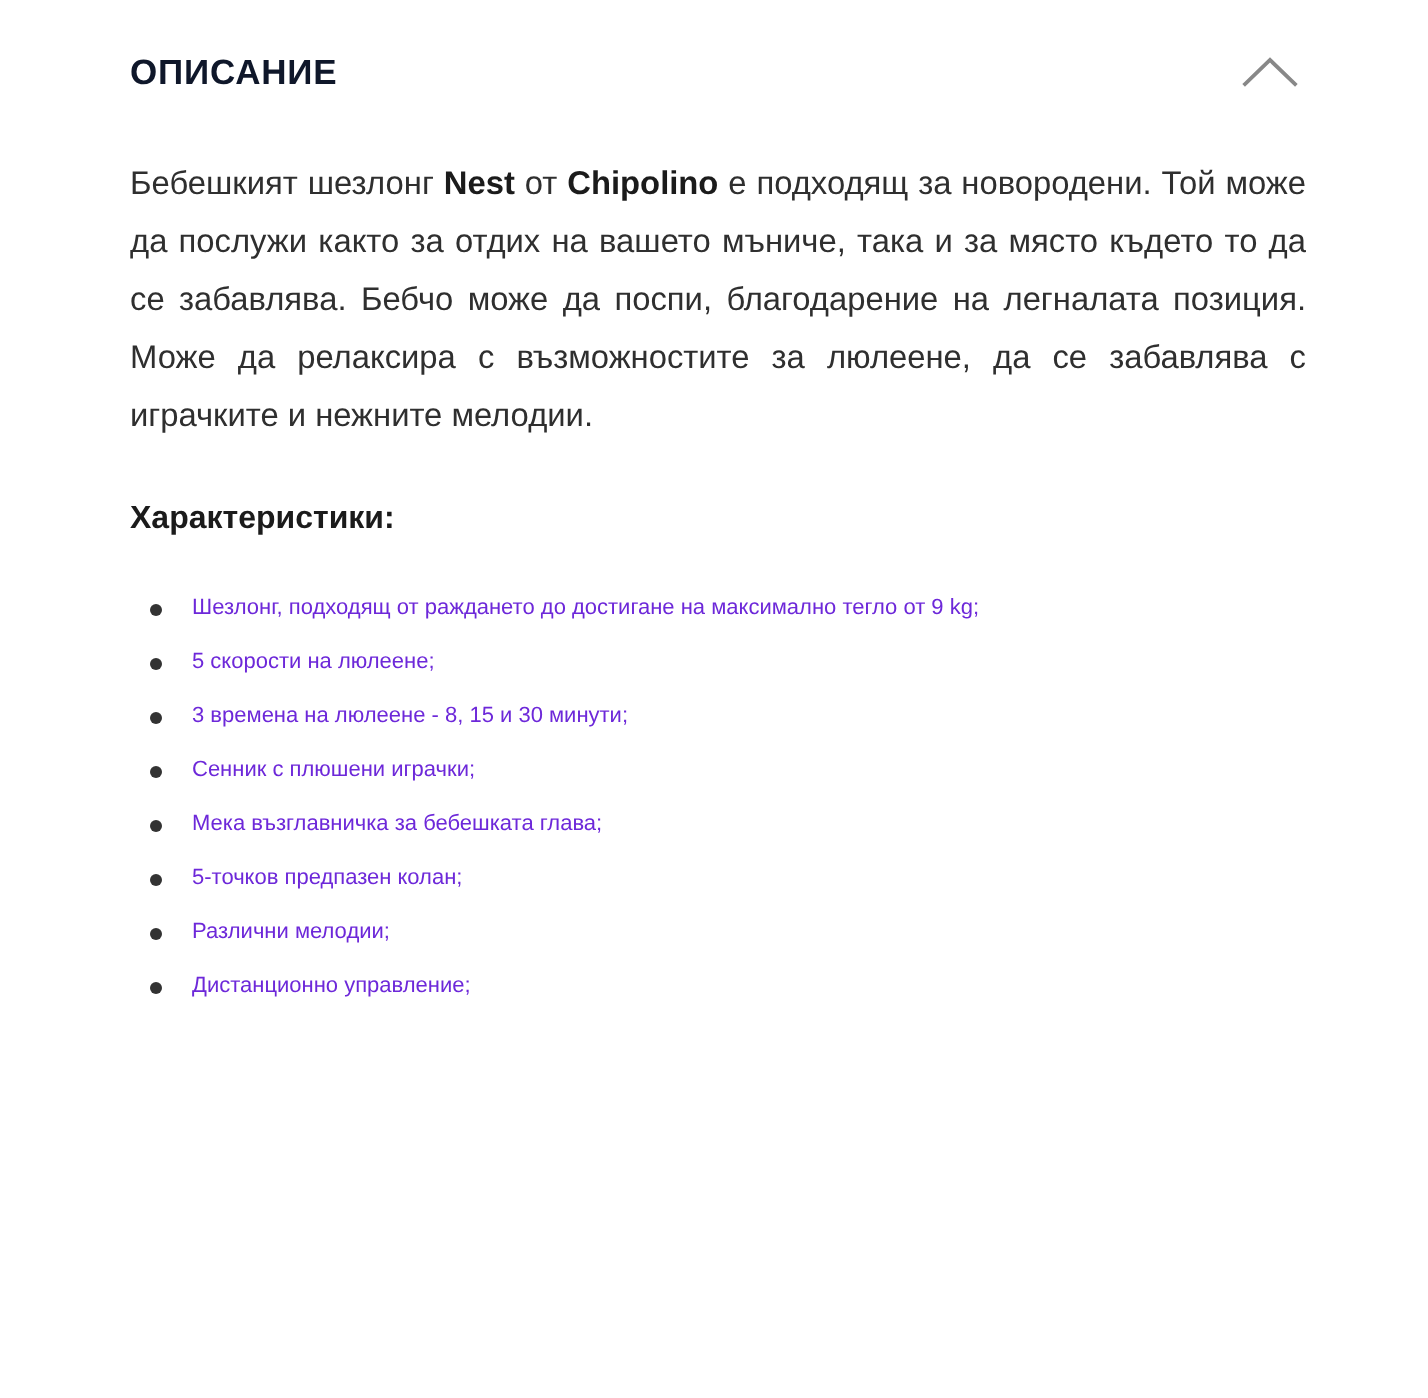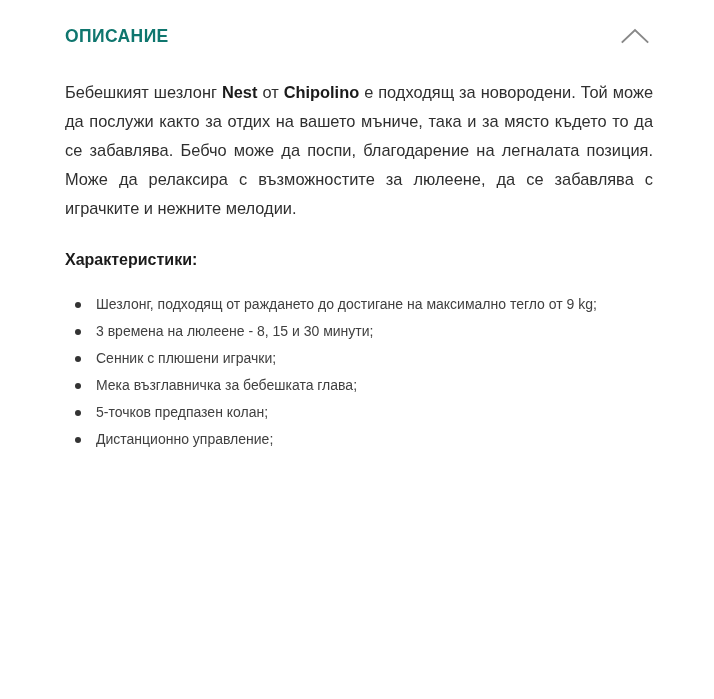--- a/index.html
+++ b/index.html
@@ -36,21 +36,21 @@
     align-items: center;
     justify-content: space-between;
     background: #ffffff;
     cursor: pointer;
   }
 
   .section-title {
     font-size: 17.5px;
     font-weight: bold;
     letter-spacing: 0.4px;
-    color: #0f766e;
+    color: #0f172a;
     line-height: 1;
     margin: 0;
     padding: 0;
     transform: translateY(1px);
   }
 
   .chevron-btn {
     width: 34px;
     height: 34px;
     display: flex;
@@ -95,23 +95,23 @@
   .features-list {
     list-style: none;
     margin: 0;
     padding: 0;
     margin-top: 20px;
   }
 
   .feature-item {
     position: relative;
     padding-left: 31px;
-    font-size: 14px;
+    font-size: 11px;
     line-height: 27px;
-    color: #404040;
+    color: #6d28d9;
     text-align: justify;
     text-justify: inter-word;
     margin-bottom: 0px;
   }
 
   .feature-item::before {
     content: "";
     position: absolute;
     left: 10px;
     top: 11px;
@@ -143,30 +143,36 @@
 
     <p class="desc-paragraph">Бебешкият шезлонг <b>Nest</b> от <b>Chipolino</b> е подходящ за новородени. Той може да послужи както за отдих на вашето мъниче, така и за място където то да се забавлява. Бебчо може да поспи, благодарение на легналата позиция. Може да релаксира с възможностите за люлеене, да се забавлява с играчките и нежните мелодии.</p>
 
     <h3 class="features-title">Характеристики:</h3>
 
     <ul class="features-list">
       <li class="feature-item">
         <span>Шезлонг, подходящ от раждането до достигане на максимално тегло от 9 kg;</span>
       </li>
       <li class="feature-item">
+        <span>5 скорости на люлеене;</span>
+      </li>
+      <li class="feature-item">
         <span>3 времена на люлеене - 8, 15 и 30 минути;</span>
       </li>
       <li class="feature-item">
         <span>Сенник с плюшени играчки;</span>
       </li>
       <li class="feature-item">
         <span>Мека възглавничка за бебешката глава;</span>
       </li>
       <li class="feature-item">
         <span>5-точков предпазен колан;</span>
       </li>
       <li class="feature-item">
+        <span>Различни мелодии;</span>
+      </li>
+      <li class="feature-item">
         <span>Дистанционно управление;</span>
       </li>
     </ul>
 
   </div>
 </div>
 
 </body></html>

